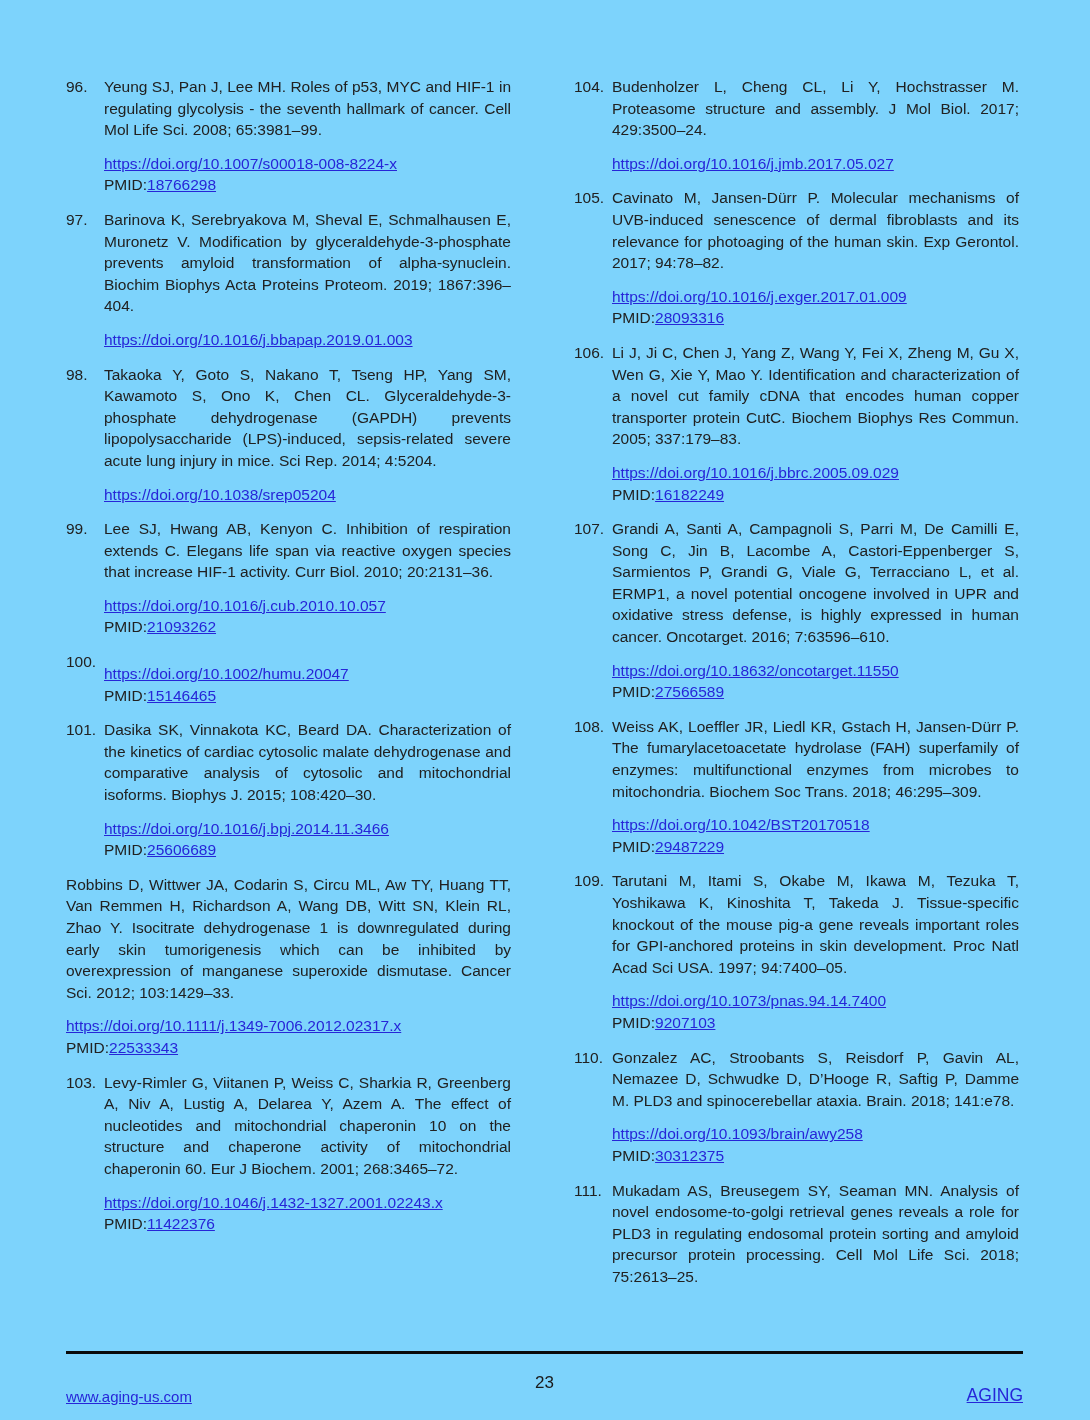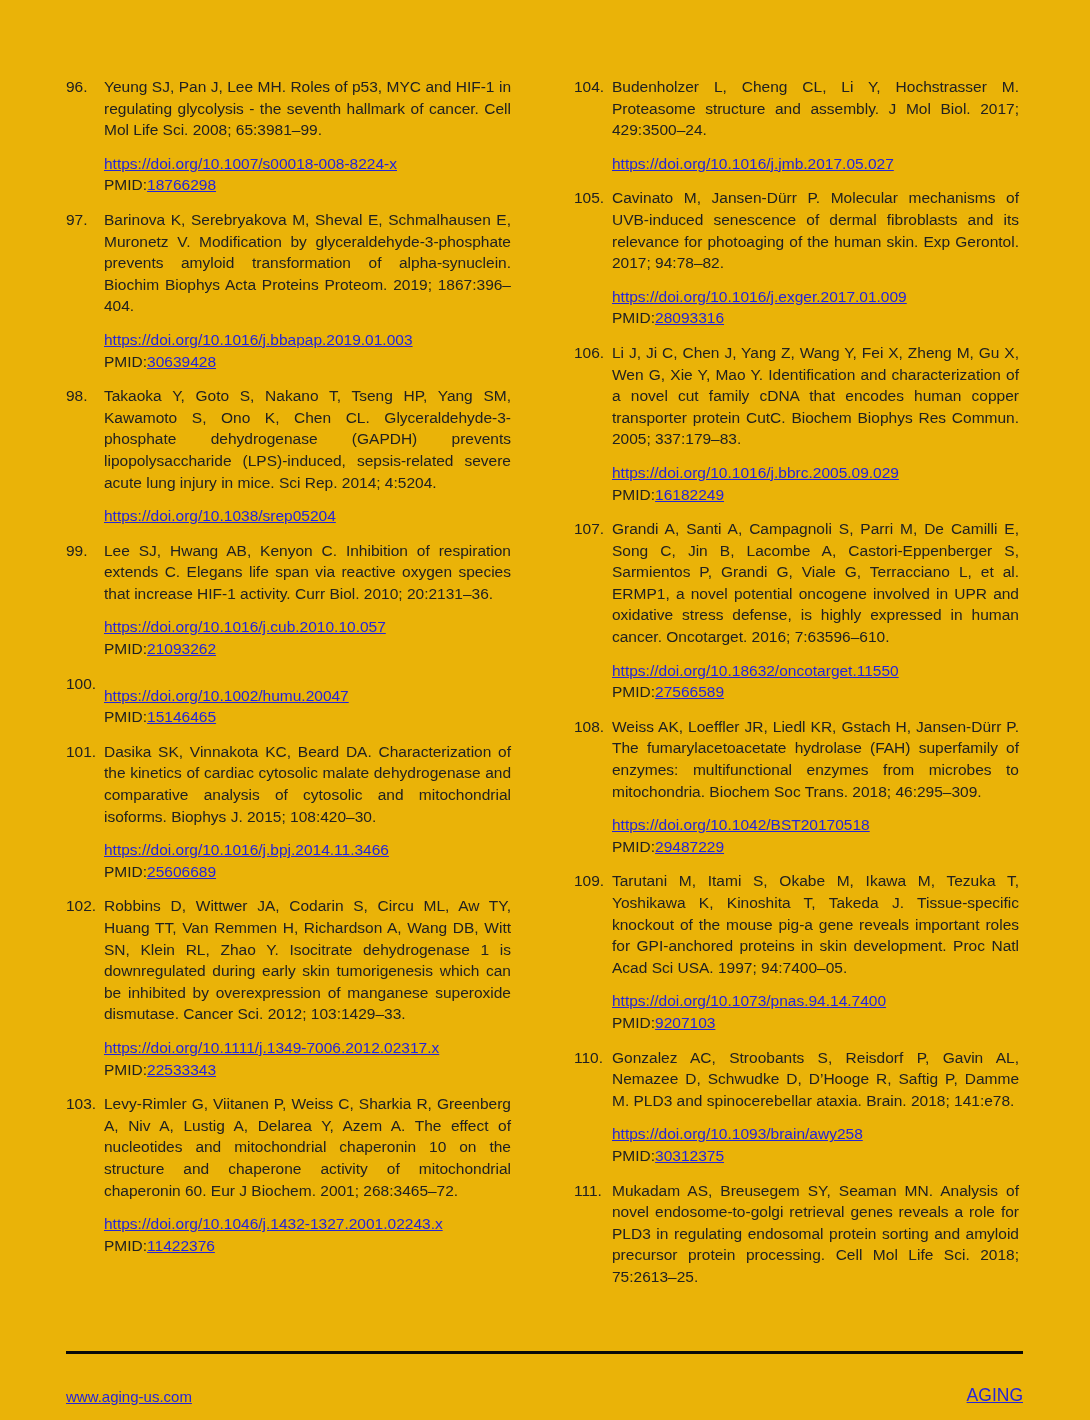--- a/index.html
+++ b/index.html
@@ -1,20 +1,20 @@
 <!DOCTYPE html>
 <html><head>
 <meta charset="utf-8">
 <style>
   * { margin:0; padding:0; box-sizing:border-box; }
   html,body { background:#ffffff; }
   .page {
     position:relative;
     width:1090px; height:1420px;
-    background:#eab308;
+    background:#7dd3fc;
     font-family:"Liberation Sans", sans-serif;
     color:#212121;
     overflow:hidden;
   }
   .content {
     position:absolute; top:76px; left:66px;
     display:flex; gap:63px;
   }
   .col { width:445px; }
   .ref {
@@ -62,21 +62,20 @@
       <a class="link doi">https://doi.org/10.1007/s00018-008-8224-x</a>
       <span class="pmid-line"><span class="pmid-prefix">PMID:</span><a class="link pmid">18766298</a></span>
     </div>
   </div>
 
   <div class="ref">
     <span class="num">97.</span>
     <div class="body">
       <span class="txt">Barinova K, Serebryakova M, Sheval E, Schmalhausen E, Muronetz V. Modification by glyceraldehyde-3-phosphate prevents amyloid transformation of alpha-synuclein. Biochim Biophys Acta Proteins Proteom. 2019; 1867:396–404.</span>
       <a class="link doi">https://doi.org/10.1016/j.bbapap.2019.01.003</a>
-      <span class="pmid-line"><span class="pmid-prefix">PMID:</span><a class="link pmid">30639428</a></span>
     </div>
   </div>
 
   <div class="ref">
     <span class="num">98.</span>
     <div class="body">
       <span class="txt">Takaoka Y, Goto S, Nakano T, Tseng HP, Yang SM, Kawamoto S, Ono K, Chen CL. Glyceraldehyde-3-phosphate dehydrogenase (GAPDH) prevents lipopolysaccharide (LPS)-induced, sepsis-related severe acute lung injury in mice. Sci Rep. 2014; 4:5204.</span>
       <a class="link doi">https://doi.org/10.1038/srep05204</a>
     </div>
   </div>
@@ -101,21 +100,20 @@
   <div class="ref">
     <span class="num">101.</span>
     <div class="body">
       <span class="txt">Dasika SK, Vinnakota KC, Beard DA. Characterization of the kinetics of cardiac cytosolic malate dehydrogenase and comparative analysis of cytosolic and mitochondrial isoforms. Biophys J. 2015; 108:420–30.</span>
       <a class="link doi">https://doi.org/10.1016/j.bpj.2014.11.3466</a>
       <span class="pmid-line"><span class="pmid-prefix">PMID:</span><a class="link pmid">25606689</a></span>
     </div>
   </div>
 
   <div class="ref">
-    <span class="num">102.</span>
     <div class="body">
       <span class="txt">Robbins D, Wittwer JA, Codarin S, Circu ML, Aw TY, Huang TT, Van Remmen H, Richardson A, Wang DB, Witt SN, Klein RL, Zhao Y. Isocitrate dehydrogenase 1 is downregulated during early skin tumorigenesis which can be inhibited by overexpression of manganese superoxide dismutase. Cancer Sci. 2012; 103:1429–33.</span>
       <a class="link doi">https://doi.org/10.1111/j.1349-7006.2012.02317.x</a>
       <span class="pmid-line"><span class="pmid-prefix">PMID:</span><a class="link pmid">22533343</a></span>
     </div>
   </div>
 
   <div class="ref">
     <span class="num">103.</span>
     <div class="body">
@@ -193,15 +191,16 @@
     <div class="body">
       <span class="txt">Mukadam AS, Breusegem SY, Seaman MN. Analysis of novel endosome-to-golgi retrieval genes reveals a role for PLD3 in regulating endosomal protein sorting and amyloid precursor protein processing. Cell Mol Life Sci. 2018; 75:2613–25.</span>
     </div>
   </div>
 </div>
   </div>
 
   <div class="footer-rule"></div>
   <div class="footer">
     <a class="link site">www.aging-us.com</a>
+    <span class="pageno">23</span>
     <a class="link journal">AGING</a>
   </div>
 </div>
 
 </body></html>

